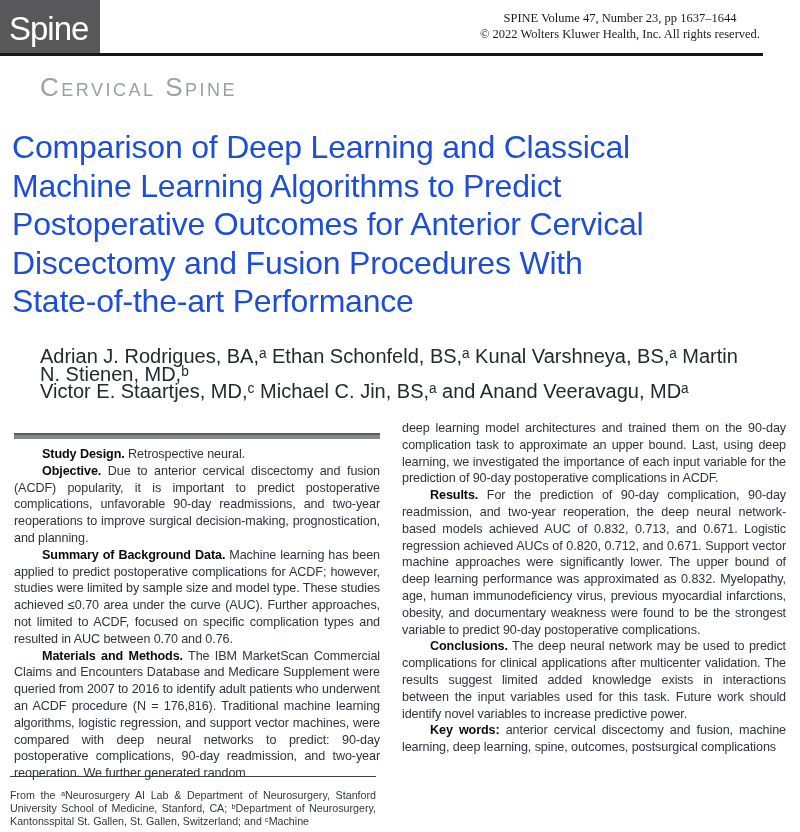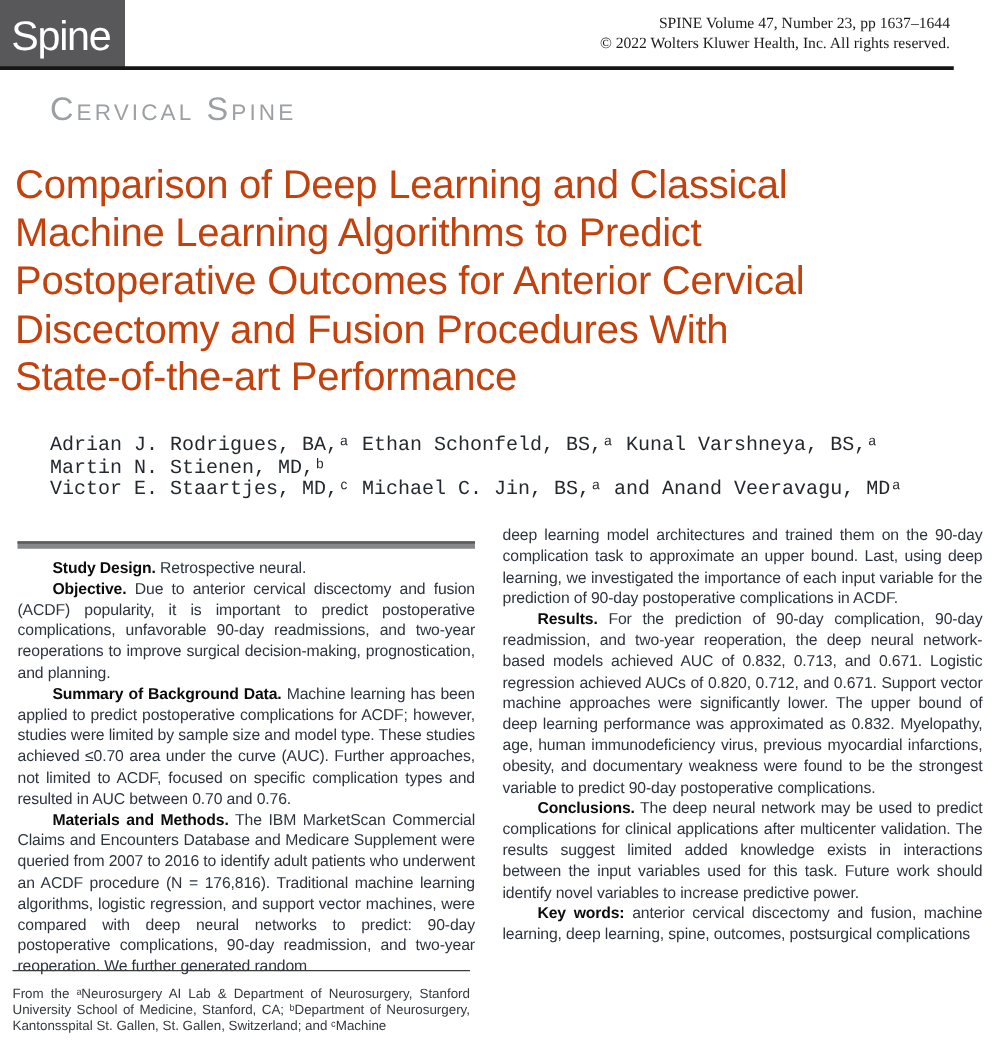--- a/index.html
+++ b/index.html
@@ -11,43 +11,43 @@
   
   .logo-box {
     position:absolute; left:0; top:0; width:100px; height:54px;
     background:var(--logo-box,#58585a);
   }
   .logo-box span {
     position:absolute; left:9px; bottom:6px; color:#ffffff;
     font-size:33px; letter-spacing:-1px; font-family:"Liberation Sans", sans-serif;text-align:center;
   }
   .journal-info {
-    position:absolute; top:11px; right:40px; text-align:right;
+    position:absolute; top:11px; right:40px; text-align:center;
     font-family:"Liberation Serif", serif; font-size:12.5px; line-height:15.5px;
     color:#1b1b1b;
   }
   .top-rule {
     position:absolute; left:0; top:53px; width:763px; height:3px;
     background:var(--rule-black,#161616);
   }
   .section-label {
     position:absolute; left:40px; top:60px;
     font-variant:small-caps; font-size:26px; letter-spacing:2.5px;
     color:var(--section-label,#9ca0a3);
     margin-top:12px;
   }
   
   .title {
     position:absolute; left:12px; top:128px; width:680px; margin:0;
-    font-weight:400; font-size:32px; line-height:38.5px; color:#c2410c;
+    font-weight:400; font-size:32px; line-height:38.5px; color:#1d4ed8;
     letter-spacing:-0.2px;
   }
   .authors {
     position:absolute; left:40px; top:348px; width:720px;
-    font-size:16px; line-height:17.5px; color:#24292f;font-family:Liberation Mono, monospace;
+    font-size:20px; line-height:17.5px; color:#24292f;
   }
   
   .abs-col { position:absolute; }
   .abs-left  { left:14px;  top:433px; width:366px; }
   .abs-right { left:402px; top:420px; width:384px; }
   .abs-rule {
     height:4px; background:var(--rule-gray,#85878a);
     border-top:2px solid #595c5f; margin:0 0 7px 0;
   }
   .abs-para {

